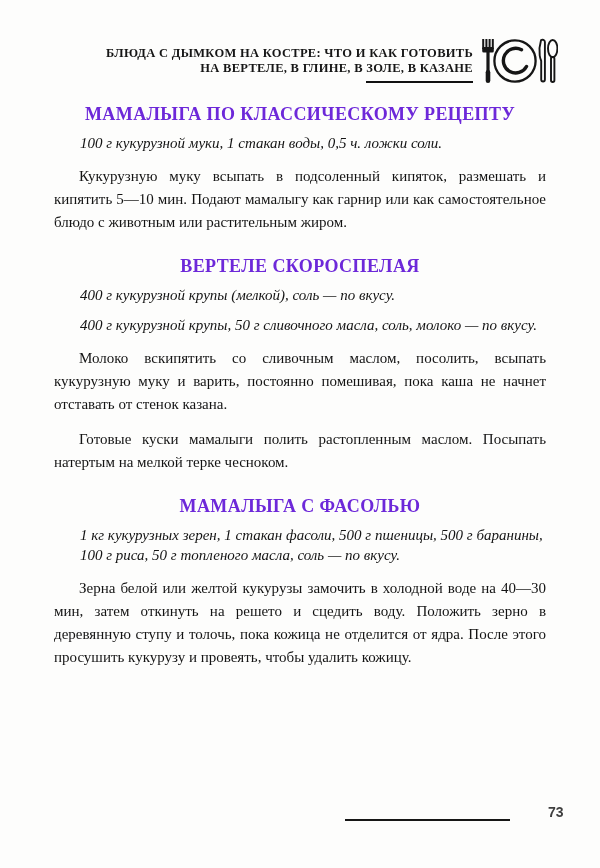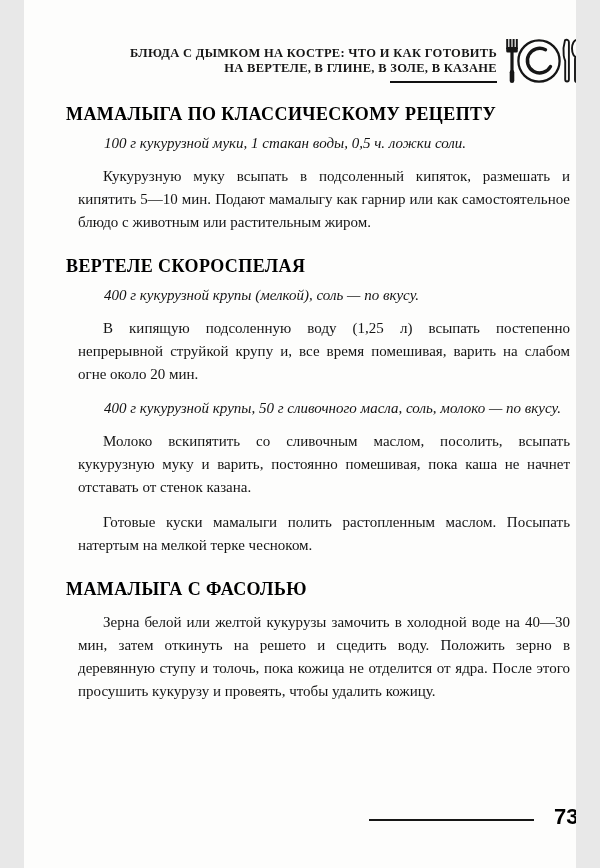--- a/index.html
+++ b/index.html
@@ -2,21 +2,21 @@
 <html lang="ru"><head>
 <meta charset="utf-8">
 <style>
   html, body {
     margin: 0;
     padding: 0;
     background: #e8e8e8;
   }
   .page {
     position: relative;
-    width: 552px;
+    width: 600px;
     height: 868px;
     margin: 0 auto;
     background: #fdfdfc;
     color: #141414;
     font-family: "Liberation Serif", serif;
     overflow: hidden;
   }
   .content {
     position: absolute;
     left: 42px;
@@ -43,26 +43,27 @@
     border-bottom: 2.5px solid #111;
     padding-bottom: 6px;
   }
   .place-setting {
     flex: 0 0 auto;
     width: 78px;
     height: 46px;
   }
   
   .recipe-title {
+    text-align: center;
     font-weight: 700;
     font-size: 18px;
     line-height: 20px;
     letter-spacing: 0.4px;
     margin: 22px 0 9px 0;
-    color: #000000;
+    color: #6d28d9;
   }
   .recipe:first-of-type .recipe-title { margin-top: 20px; }
   .ingredients {
     font-style: italic;
     font-size: 15px;
     line-height: 20px;
     padding-left: 38px;
     margin: 0 0 10px 0;
   }
   .recipe p {
@@ -78,26 +79,26 @@
   .footer-rule {
     position: absolute;
     left: 345px;
     top: 819px;
     width: 165px;
     height: 2px;
     background: #161616;
   }
   .page-number {
     position: absolute;
-    left: 530px;
+    left: 548px;
     top: 804px;
     font-family: "Liberation Sans", sans-serif;
     font-weight: 700;
-    font-size: 22px;
-    color: #000000;
+    font-size: 14px;
+    color: #404040;
   }
 </style>
 </head>
 <body>
 
 <div class="page">
   <div class="content">
 
     <div class="header-row">
       <div class="header-text">
@@ -132,31 +133,31 @@
 
     <section class="recipe">
       <h2 class="recipe-title">МАМАЛЫГА ПО КЛАССИЧЕСКОМУ РЕЦЕПТУ</h2>
       <div class="ingredients">100 г кукурузной муки, 1 стакан воды, 0,5 ч. ложки соли.</div>
       <p>Кукурузную муку всыпать в подсоленный кипяток, размешать и кипятить 5—10 мин. Подают мамалыгу как гарнир или как самостоятельное блюдо с животным или растительным жиром.</p>
     </section>
 
     <section class="recipe">
       <h2 class="recipe-title">ВЕРТЕЛЕ СКОРОСПЕЛАЯ</h2>
       <div class="ingredients">400 г кукурузной крупы (мелкой), соль — по вкусу.</div>
-      <p>В кипящую подсоленную воду (1,25 л) всыпать постепенно непрерывной струйкой крупу и, все время помешивая, варить на слабом огне около 20 мин.</p>
     </section>
 
     <section class="recipe">
       <div class="ingredients">400 г кукурузной крупы, 50 г сливочного масла, соль, молоко — по вкусу.</div>
       <p>Молоко вскипятить со сливочным маслом, посолить, всыпать кукурузную муку и варить, постоянно помешивая, пока каша не начнет отставать от стенок казана.</p>
       <p>Готовые куски мамалыги полить растопленным маслом. Посыпать натертым на мелкой терке чесноком.</p>
     </section>
 
     <section class="recipe">
       <h2 class="recipe-title">МАМАЛЫГА С ФАСОЛЬЮ</h2>
+      <div class="ingredients">1 кг кукурузных зерен, 1 стакан фасоли, 500 г пшеницы, 500 г баранины, 100 г риса, 50 г топленого масла, соль — по вкусу.</div>
       <p>Зерна белой или желтой кукурузы замочить в холодной воде на 40—30 мин, затем откинуть на решето и сцедить воду. Положить зерно в деревянную ступу и толочь, пока кожица не отделится от ядра. После этого просушить кукурузу и провеять, чтобы удалить кожицу.</p>
     </section>
 
   </div>
 
   <div class="footer-rule"></div>
   <div class="page-number">73</div>
 </div>
 
 </body></html>

